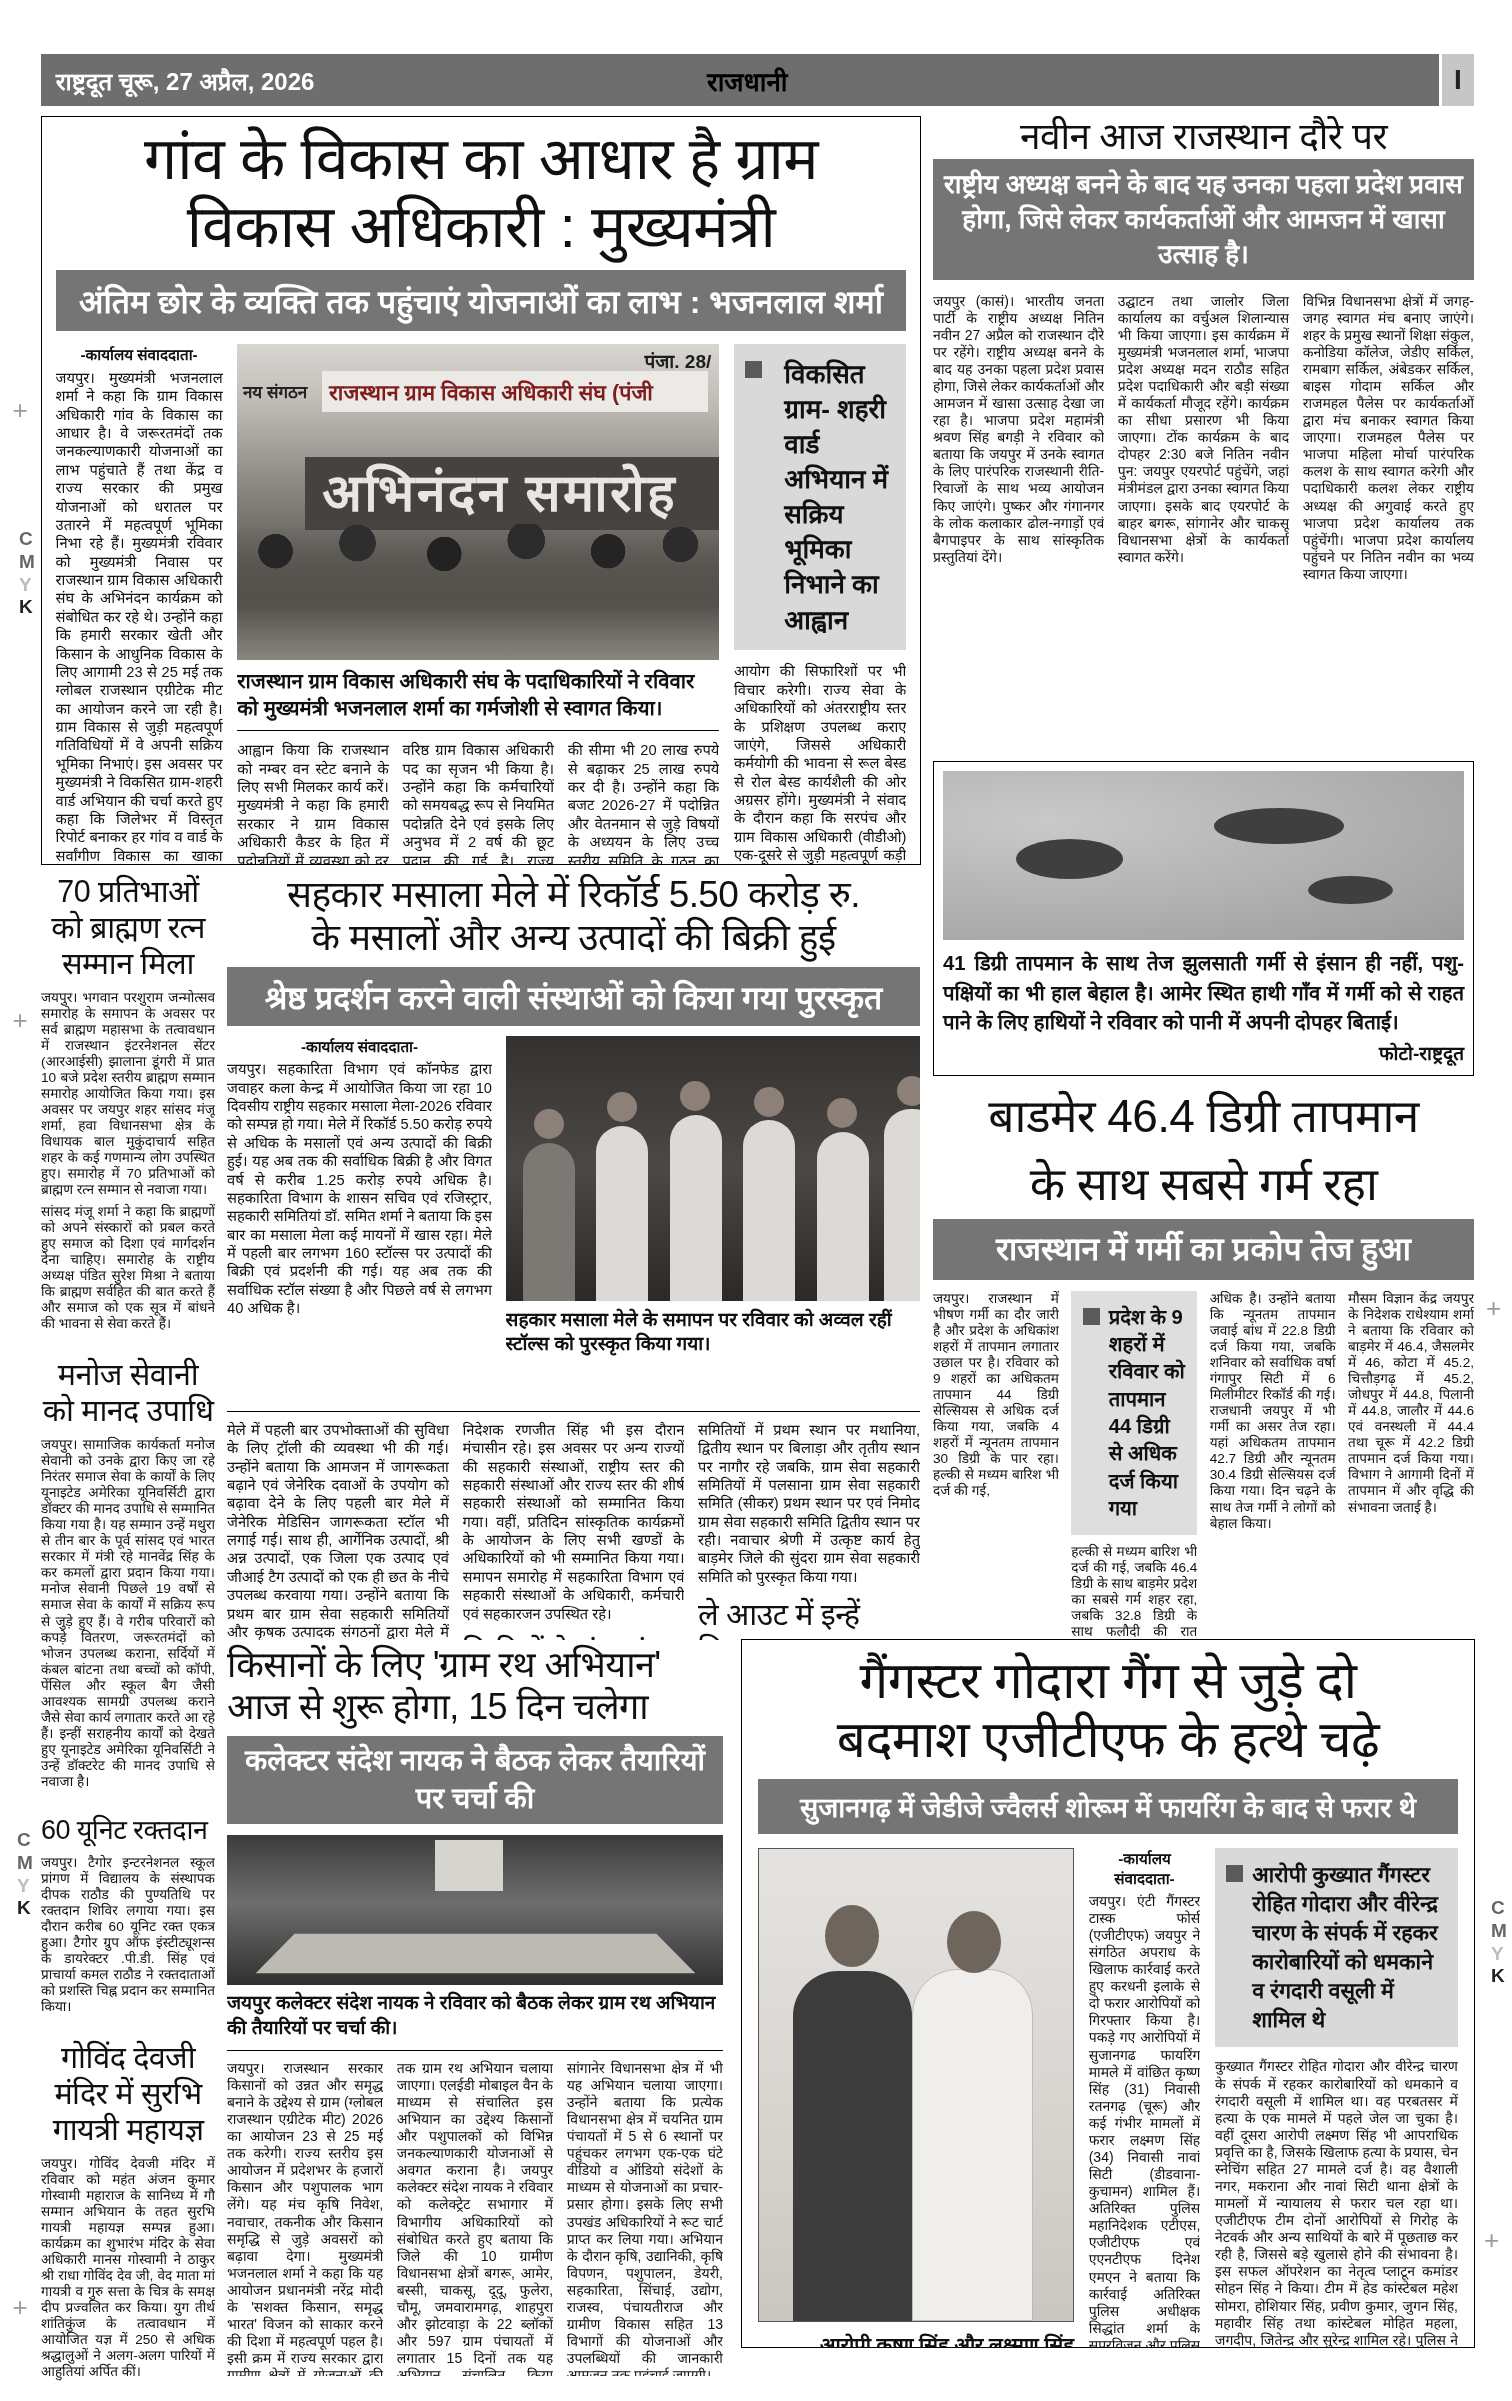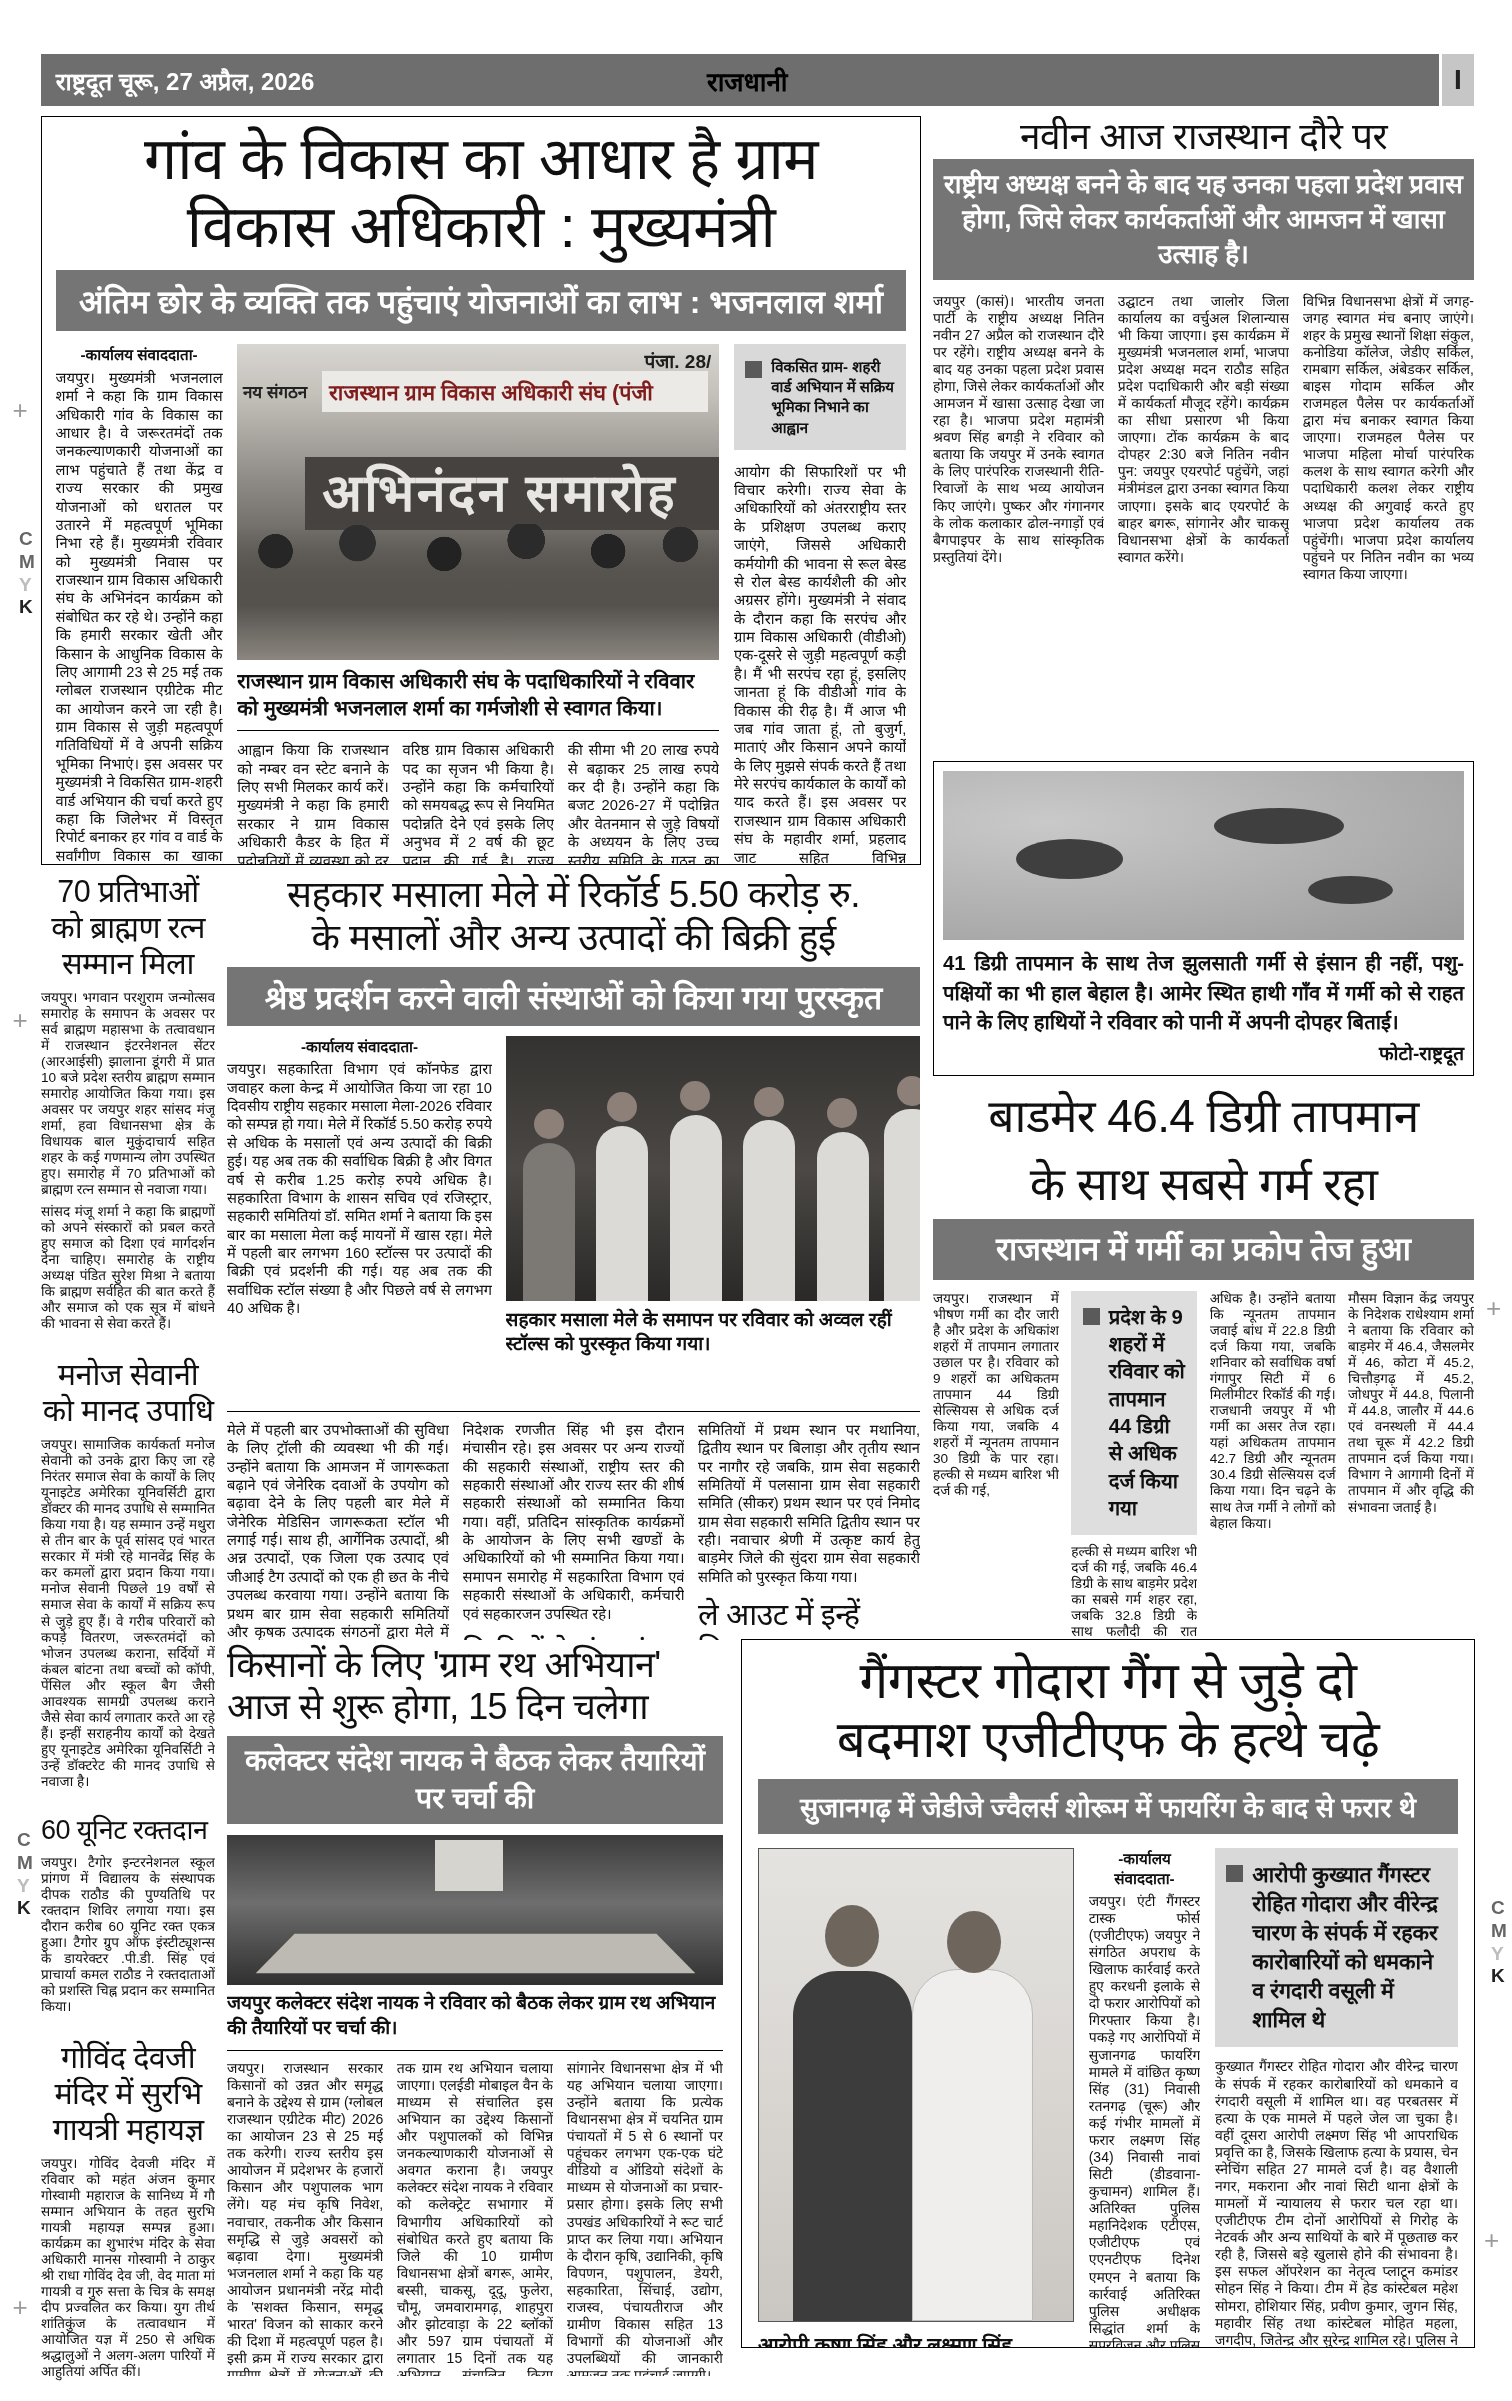--- a/index.html
+++ b/index.html
@@ -115,21 +115,21 @@
         padding:11.3px 16px;overflow:hidden;}
   #gang .h1{font-size:51px;text-align:center;}
   #gang .graybar{font-size:27px;padding:9px 4.5px;margin-top:9px;}
   #gang .row{display:flex;gap:14.7px;margin-top:14.7px;height:553px;overflow:hidden;}
   #gang .pcol{width:316px;flex:0 0 auto;}
   .photo-accused{position:relative;height:474px;background:linear-gradient(180deg,#e5e3e0 0%,#d8d5d1 55%,#cac7c3 100%);border:1.1px solid #555;box-sizing:border-box;overflow:hidden;}
   .photo-accused .man{position:absolute;bottom:0;width:119px;height:350px;border-radius:45px 45px 0 0;}
   .photo-accused .m1{left:34px;background:#3c3c3c;}
   .photo-accused .m2{right:40px;background:#efeeec;border:0.6px solid #bbb;}
   .photo-accused .hd{position:absolute;width:54px;height:62px;border-radius:50%;background:#6e655d;}
-  #gang .gcap{font-size:20.3px;font-weight:bold;text-align:left;margin-top:8px;}
+  #gang .gcap{font-size:20.3px;font-weight:bold;text-align:right;margin-top:8px;}
   #gang .mcol{flex:1;overflow:hidden;}
   #gang .rcol{width:243px;flex:0 0 auto;overflow:hidden;}
   #gang .notebox{background:#d9d9d9;margin-bottom:11.3px;}
   #gang .notebox .nt{font-size:21.5px;}
 </style>
 </head>
 <body>
 
 <div id="page">
 
@@ -184,21 +184,21 @@
         <hr class="rule">
         <div class="cols3">
           <div class="body26 jt">आह्वान किया कि राजस्थान को नम्बर वन स्टेट बनाने के लिए सभी मिलकर कार्य करें। मुख्यमंत्री ने कहा कि हमारी सरकार ने ग्राम विकास अधिकारी कैडर के हित में पदोन्नतियों में व्यवस्था को दूर करने के साथ ही कैडर के सुदृढ़ीकरण की गई है। राज्य सरकार ने ग्रेच्युटी</div>
           <div class="body26 jt">वरिष्ठ ग्राम विकास अधिकारी पद का सृजन भी किया है। उन्होंने कहा कि कर्मचारियों को समयबद्ध रूप से नियमित पदोन्नति देने एवं इसके लिए अनुभव में 2 वर्ष की छूट प्रदान की गई है। राज्य सरकार ने ग्रेच्युटी पर्याप्त अवसर उपलब्ध करवाने के</div>
           <div class="body26 jt">की सीमा भी 20 लाख रुपये से बढ़ाकर 25 लाख रुपये कर दी है। उन्होंने कहा कि बजट 2026-27 में पदोन्नित और वेतनमान से जुड़े विषयों के अध्ययन के लिए उच्च स्तरीय समिति के गठन का निर्णय लिया है, भी यह सराहनीय है। अधिकारी अपने कार्यों के</div>
         </div>
       </div>
       <div class="rcol">
         <div class="notebox">
           <div class="sq"></div>
-          <div class="nt" style="font-size:15px;">विकसित ग्राम- शहरी वार्ड अभियान में सक्रिय भूमिका निभाने का आह्वान</div>
+          <div class="nt" style="font-size:26px;margin-left:13px;">विकसित ग्राम- शहरी वार्ड अभियान में सक्रिय भूमिका निभाने का आह्वान</div>
         </div>
         <div class="body26 jt" style="margin-top:12.4px;">आयोग की सिफारिशों पर भी विचार करेगी। राज्य सेवा के अधिकारियों को अंतरराष्ट्रीय स्तर के प्रशिक्षण उपलब्ध कराए जाएंगे, जिससे अधिकारी कर्मयोगी की भावना से रूल बेस्ड से रोल बेस्ड कार्यशैली की ओर अग्रसर होंगे। मुख्यमंत्री ने संवाद के दौरान कहा कि सरपंच और ग्राम विकास अधिकारी (वीडीओ) एक-दूसरे से जुड़ी महत्वपूर्ण कड़ी है। मैं भी सरपंच रहा हूं, इसलिए जानता हूं कि वीडीओ गांव के विकास की रीढ़ है। मैं आज भी जब गांव जाता हूं, तो बुजुर्ग, माताएं और किसान अपने कार्यों के लिए मुझसे संपर्क करते हैं तथा मेरे सरपंच कार्यकाल के कार्यों को याद करते हैं। इस अवसर पर राजस्थान ग्राम विकास अधिकारी संघ के महावीर शर्मा, प्रहलाद जाट सहित विभिन्न पदाधिकारीगण एवं बड़ी संख्या में वीडीओ उपस्थित रहे।</div>
       </div>
     </div>
   </div>
 
   <div id="lstack" class="abs">
     <div class="art">
       <h2 class="hl" style="white-space:normal;">70 प्रतिभाओं को ब्राह्मण रत्न सम्मान मिला</h2>
       <div class="body24 jt">जयपुर। भगवान परशुराम जन्मोत्सव समारोह के समापन के अवसर पर सर्व ब्राह्मण महासभा के तत्वावधान में राजस्थान इंटरनेशनल सेंटर (आरआईसी) झालाना डूंगरी में प्रात 10 बजे प्रदेश स्तरीय ब्राह्मण सम्मान समारोह आयोजित किया गया। इस अवसर पर जयपुर शहर सांसद मंजू शर्मा, हवा विधानसभा क्षेत्र के विधायक बाल मुकुंदाचार्य सहित शहर के कई गणमान्य लोग उपस्थित हुए। समारोह में 70 प्रतिभाओं को ब्राह्मण रत्न सम्मान से नवाजा गया।</div>

